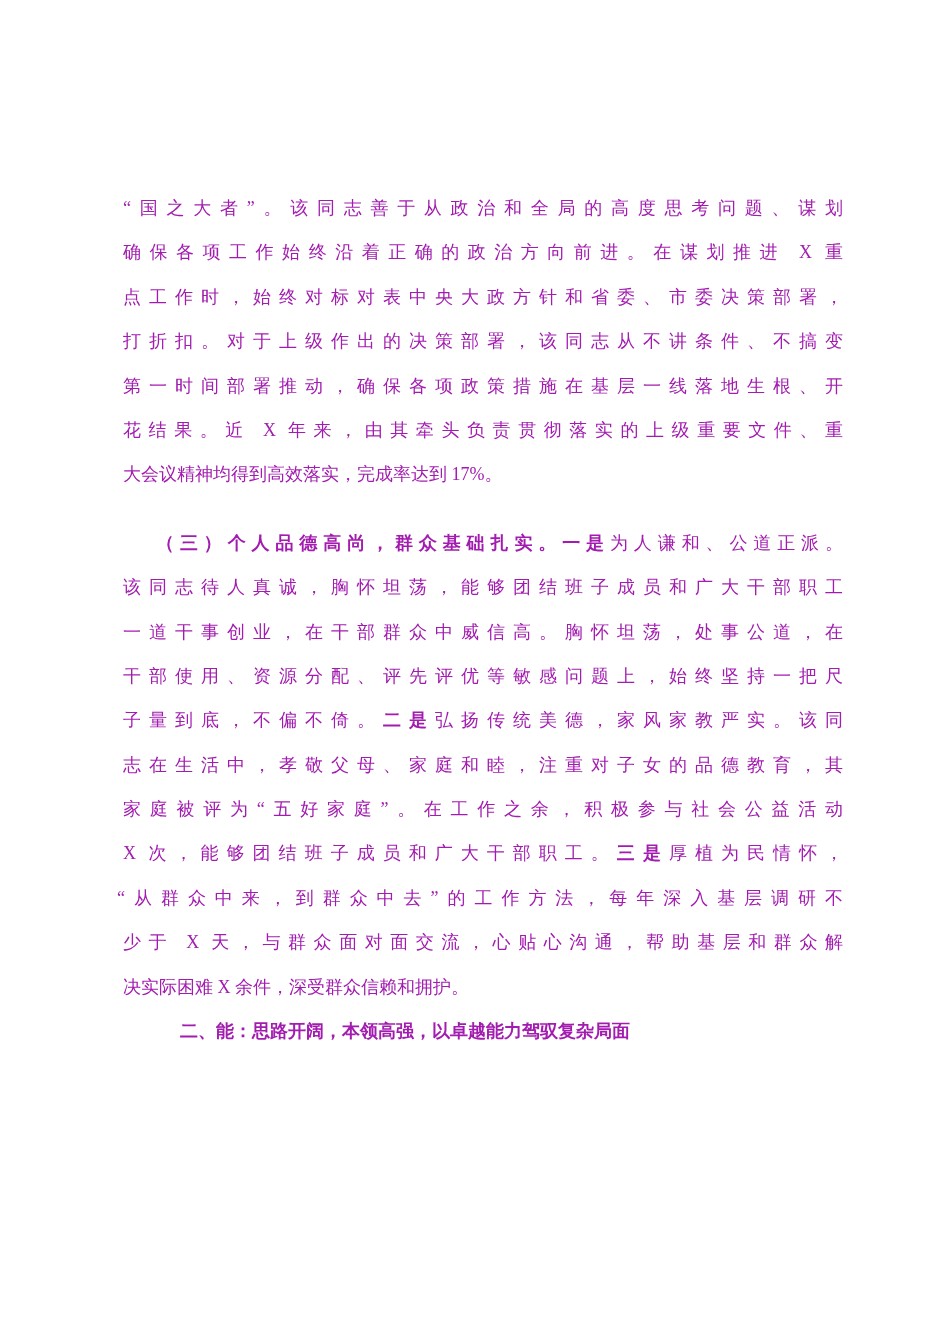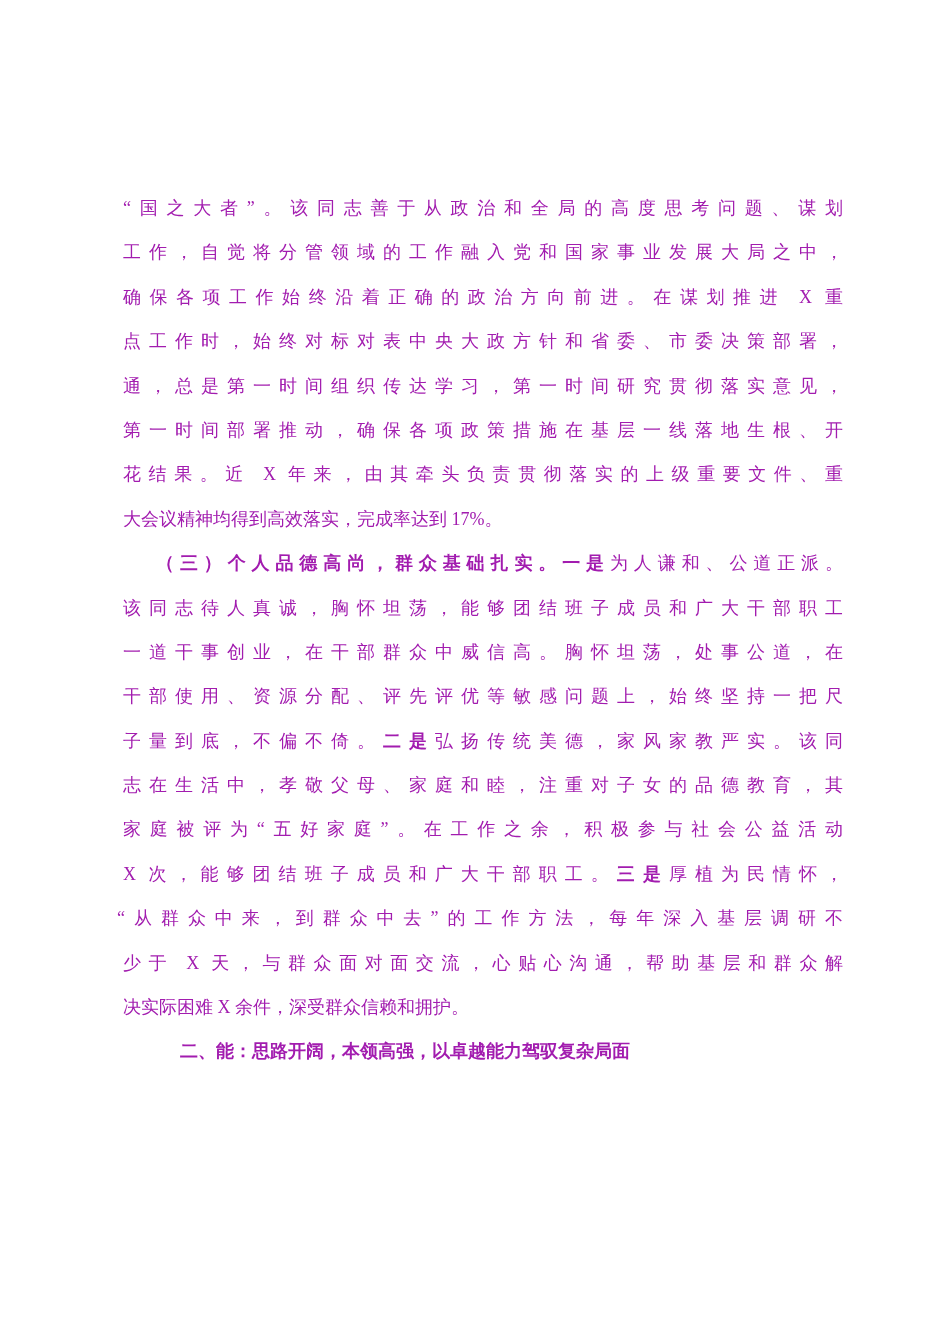--- a/index.html
+++ b/index.html
@@ -27,35 +27,34 @@
     font-size: 18px;
     color: #a21caf;
     text-align: justify;
     text-align-last: justify;
   }
   .line.para-end,
   .line.heading {
     text-align: left;
     text-align-last: left;
   }
-  .line.first-indent { padding-left: 33px; }
+  .line.first-indent { padding-left: 33px; margin-top: 24px; }
   .line.heading      { padding-left: 57px; font-weight: bold; }
   .line.hanging      { margin-left: -6px; width: 726px; }
   .b { font-weight: bold; }
 </style>
 </head>
 <body>
 
 <div class="page">
   <div class="text-block">
       <div class="line"><span>“国之大者”。该同志善于从政治和全局的高度思考问题、谋划</span></div>
-      <div class="line"><span>工作，自觉将分管领域的工作融入党和国家事业发展大局之中，</span></div>
       <div class="line"><span>确保各项工作始终沿着正确的政治方向前进。在谋划推进 X 重</span></div>
       <div class="line"><span>点工作时，始终对标对表中央大政方针和省委、市委决策部署，</span></div>
-      <div class="line"><span>通，总是第一时间组织传达学习，第一时间研究贯彻落实意见，</span></div>
+      <div class="line"><span>打折扣。对于上级作出的决策部署，该同志从不讲条件、不搞变</span></div>
       <div class="line"><span>第一时间部署推动，确保各项政策措施在基层一线落地生根、开</span></div>
       <div class="line"><span>花结果。近 X 年来，由其牵头负责贯彻落实的上级重要文件、重</span></div>
       <div class="line para-end"><span>大会议精神均得到高效落实，完成率达到 17%。</span></div>
       <div class="line first-indent"><span class="b">（三）个人品德高尚，群众基础扎实。一是</span><span>为人谦和、公道正派。</span></div>
       <div class="line"><span>该同志待人真诚，胸怀坦荡，能够团结班子成员和广大干部职工</span></div>
       <div class="line"><span>一道干事创业，在干部群众中威信高。胸怀坦荡，处事公道，在</span></div>
       <div class="line"><span>干部使用、资源分配、评先评优等敏感问题上，始终坚持一把尺</span></div>
       <div class="line"><span>子量到底，不偏不倚。</span><span class="b">二是</span><span>弘扬传统美德，家风家教严实。该同</span></div>
       <div class="line"><span>志在生活中，孝敬父母、家庭和睦，注重对子女的品德教育，其</span></div>
       <div class="line"><span>家庭被评为“五好家庭”。在工作之余，积极参与社会公益活动</span></div>

